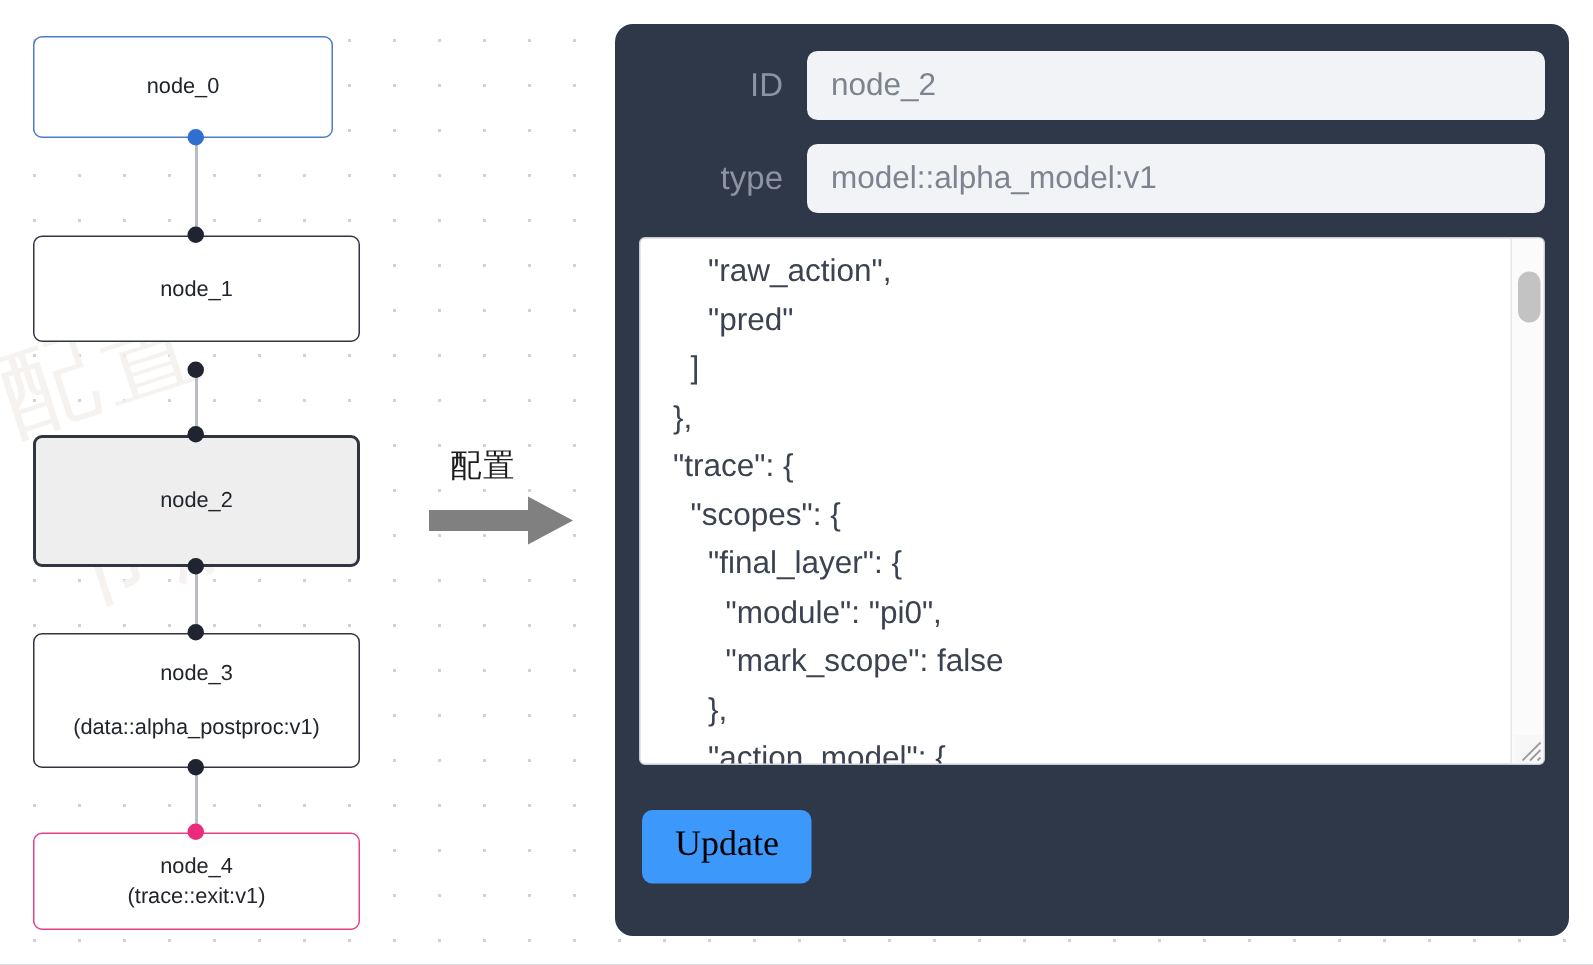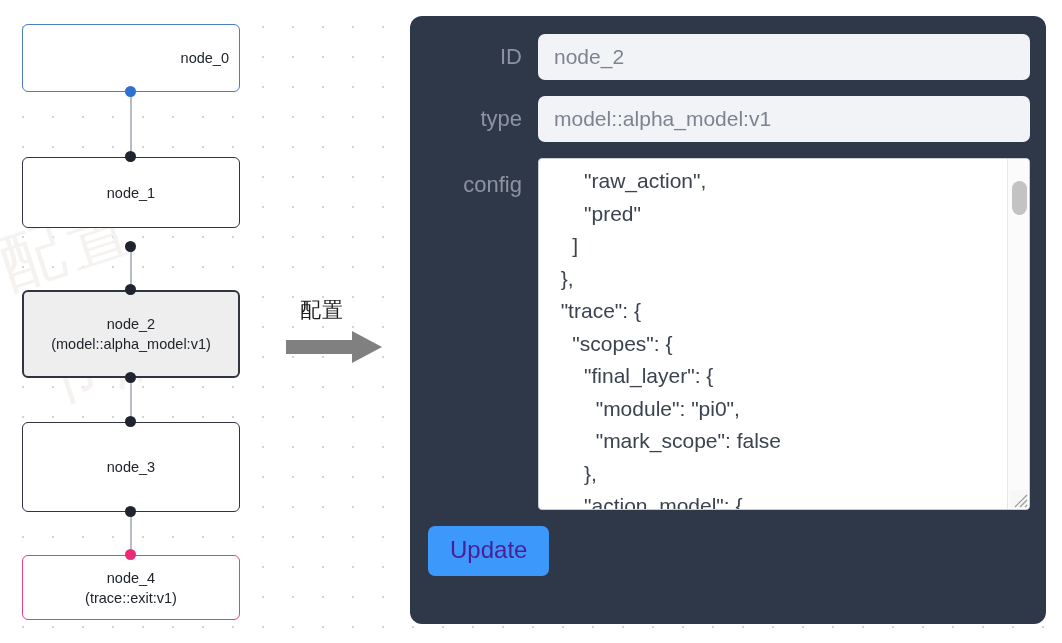--- a/index.html
+++ b/index.html
@@ -180,26 +180,27 @@
   #config-resize {
     position: absolute;
     right: 1px; bottom: 1px;
     width: 18px; height: 18px;
     background: #f7f7f7;
   }
   #config-resize svg { display: block; }
 
   #update-button {
     margin-left: 18px;
+    margin-top: 14px;
     background: #3c98fa;
-    color: #4c1d95;
+    color: #000000;
     border: none;
     border-radius: 7px;
     font-size: 24px;
-    font-family: Liberation Sans, sans-serif;
+    font-family: Liberation Serif, serif;
     padding: 10px 22px 12px 22px;
     cursor: pointer;
   }
 </style>
 </head>
 <body>
 
 <div id="root">
 
   <div id="flow-canvas">
@@ -208,40 +209,40 @@
       <span>配置</span>
       <br>
       <span>节点</span>
     </div>
 
     <div class="edge" style="left:130px; top:92px; height:66px;"></div>
     <div class="edge" style="left:130px; top:245px; height:46px;"></div>
     <div class="edge" style="left:130px; top:376px; height:45px;"></div>
     <div class="edge" style="left:130px; top:510px; height:44px;"></div>
 
-    <div class="node sel-blue" style="left:22px; top:24px; width:218px; height:68px;align-items:flex-end;">
+    <div class="node sel-blue" style="left:22px; top:24px; width:200px; height:68px;">
       <span class="nline">node_0</span>
     </div>
     <div class="handle blue" style="left:125px; top:86px;"></div>
 
     <div class="node" style="left:22px; top:157px; width:218px; height:71px;">
       <span class="nline">node_1</span>
     </div>
     <div class="handle" style="left:125px; top:151px;"></div>
     <div class="handle" style="left:125px; top:241px;"></div>
 
     <div class="node sel-gray" style="left:22px; top:290px; width:218px; height:88px;">
       <span class="nline">node_2</span>
-      <span class="nline">(model::alpha_model:v1)</span>
     </div>
     <div class="handle" style="left:125px; top:284px;"></div>
     <div class="handle" style="left:125px; top:372px;"></div>
 
     <div class="node" style="left:22px; top:422px; width:218px; height:90px;gap:16px;">
       <span class="nline">node_3</span>
+      <span class="nline">(data::alpha_postproc:v1)</span>
     </div>
     <div class="handle" style="left:125px; top:416px;"></div>
     <div class="handle" style="left:125px; top:506px;"></div>
 
     <div class="node sel-pink" style="left:22px; top:555px; width:218px; height:65px;">
       <span class="nline">node_4</span>
       <span class="nline">(trace::exit:v1)</span>
     </div>
     <div class="handle pink" style="left:125px; top:549px;"></div>
   </div>
@@ -261,21 +262,20 @@
       <div class="field-label">ID</div>
       <input class="text-input" type="text" id="id-input" value="node_2" style="">
     </div>
 
     <div class="field-row">
       <div class="field-label">type</div>
       <input class="text-input" type="text" id="type-input" value="model::alpha_model:v1" style="">
     </div>
 
     <div class="field-row ta-row">
-      <div class="field-label top">config</div>
       <div class="ta-wrap">
         <textarea id="config-textarea" placeholder="config json" style="">      "raw_action",
       "pred"
     ]
   },
   "trace": {
     "scopes": {
       "final_layer": {
         "module": "pi0",
         "mark_scope": false

